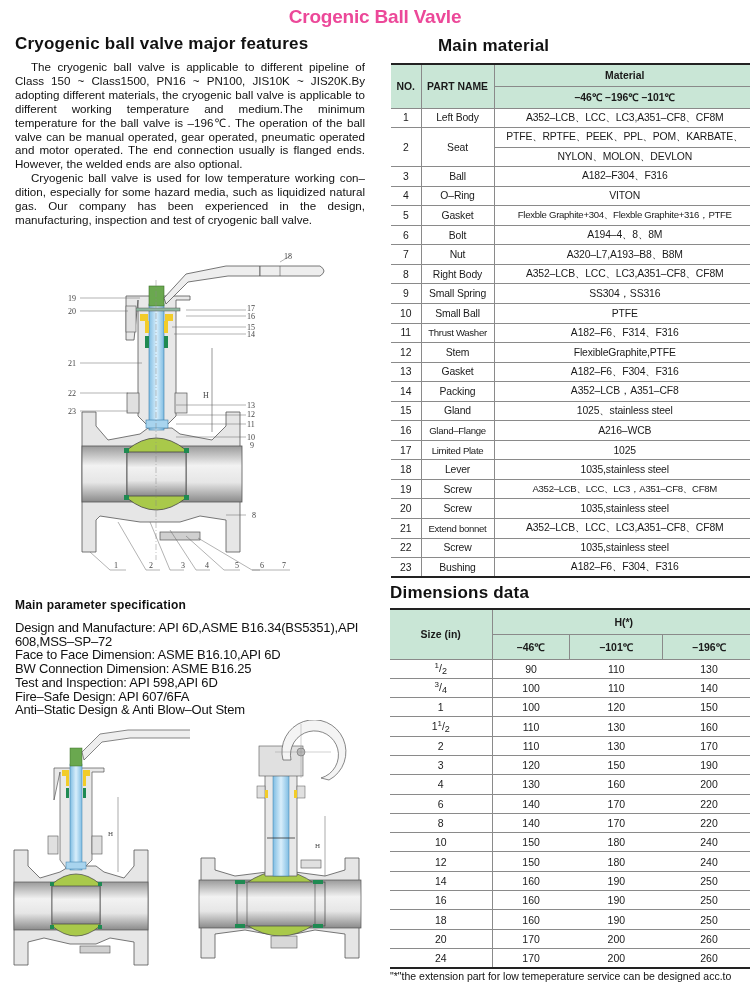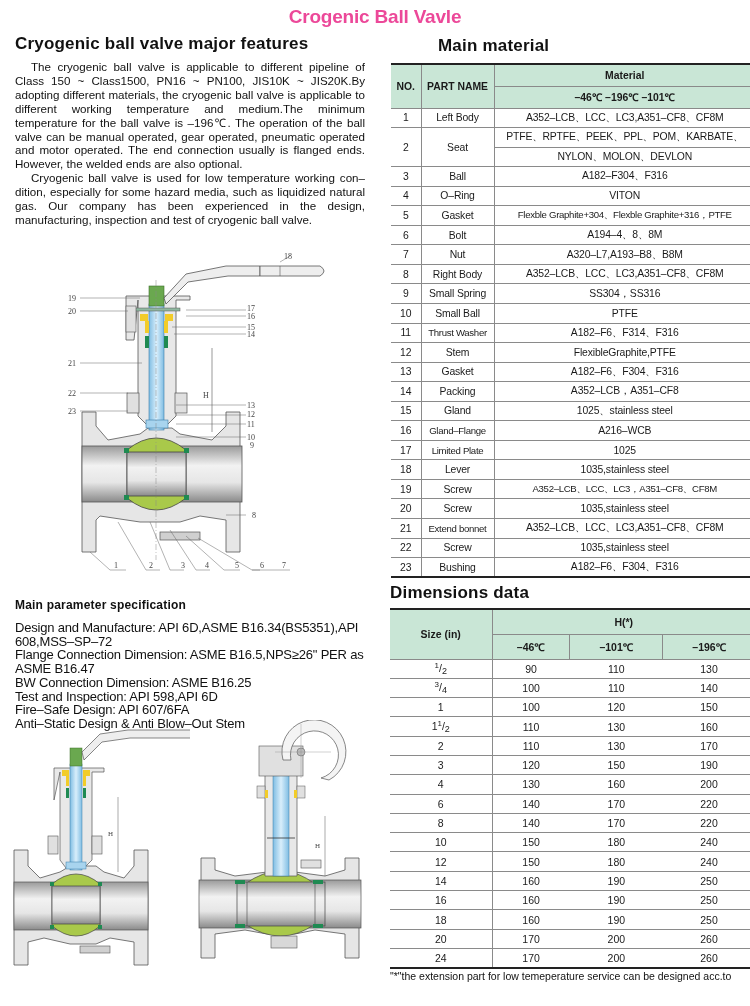--- a/index.html
+++ b/index.html
@@ -205,21 +205,21 @@
   <line x1="80" y1="22" x2="90" y2="16" stroke="#666" stroke-width="0.5"></line>
   <text x="84" y="19" font-size="8" fill="#444">18</text>
   <line x1="52" y1="330" x2="90" y2="330" stroke="#666" stroke-width="0.5"></line>
   <text x="60" y="328" font-size="8" fill="#444">6</text>
   <text x="82" y="328" font-size="8" fill="#444">7</text>
 </svg>
 
 <div class="section-heading param-heading">Main parameter specification</div>
 <div class="param-list">
   <div>Design and Manufacture:  API 6D,ASME B16.34(BS5351),API 608,MSS–SP–72</div>
-  <div>Flange Connection Dimension: ASME B16.5,NPS≥26" PER as ASME B16.47</div>
+  <div>Face to Face Dimension: ASME B16.10,API 6D</div>
   <div>BW Connection Dimension: ASME B16.25</div>
   <div>Test and Inspection: API 598,API 6D</div>
   <div>Fire–Safe Design:   API 607/6FA</div>
   <div>Anti–Static Design &amp; Anti Blow–Out Stem</div>
 </div>
 
 <svg class="diagram diagram-lever" viewBox="0 0 190 250" width="190" height="250">
   <path d="M14 130 L28 130 L28 146 L40 158 L60 152 L70 146 L96 146 L104 152 L124 158 L134 146 L134 130 L148 130 L148 245 L134 245 L134 222 L110 218 L96 224 L70 224 L44 218 L28 222 L28 245 L14 245 Z" fill="#e6e6e6" stroke="#555" stroke-width="0.8"></path>
   <rect x="14" y="162" width="134" height="48" fill="url(#pipeGrad)" stroke="#555" stroke-width="0.7"></rect>
   <path d="M52 164 Q76 144 100 164 L100 206 Q76 226 52 206 Z" fill="#a9c94a" stroke="#444" stroke-width="0.7"></path>

